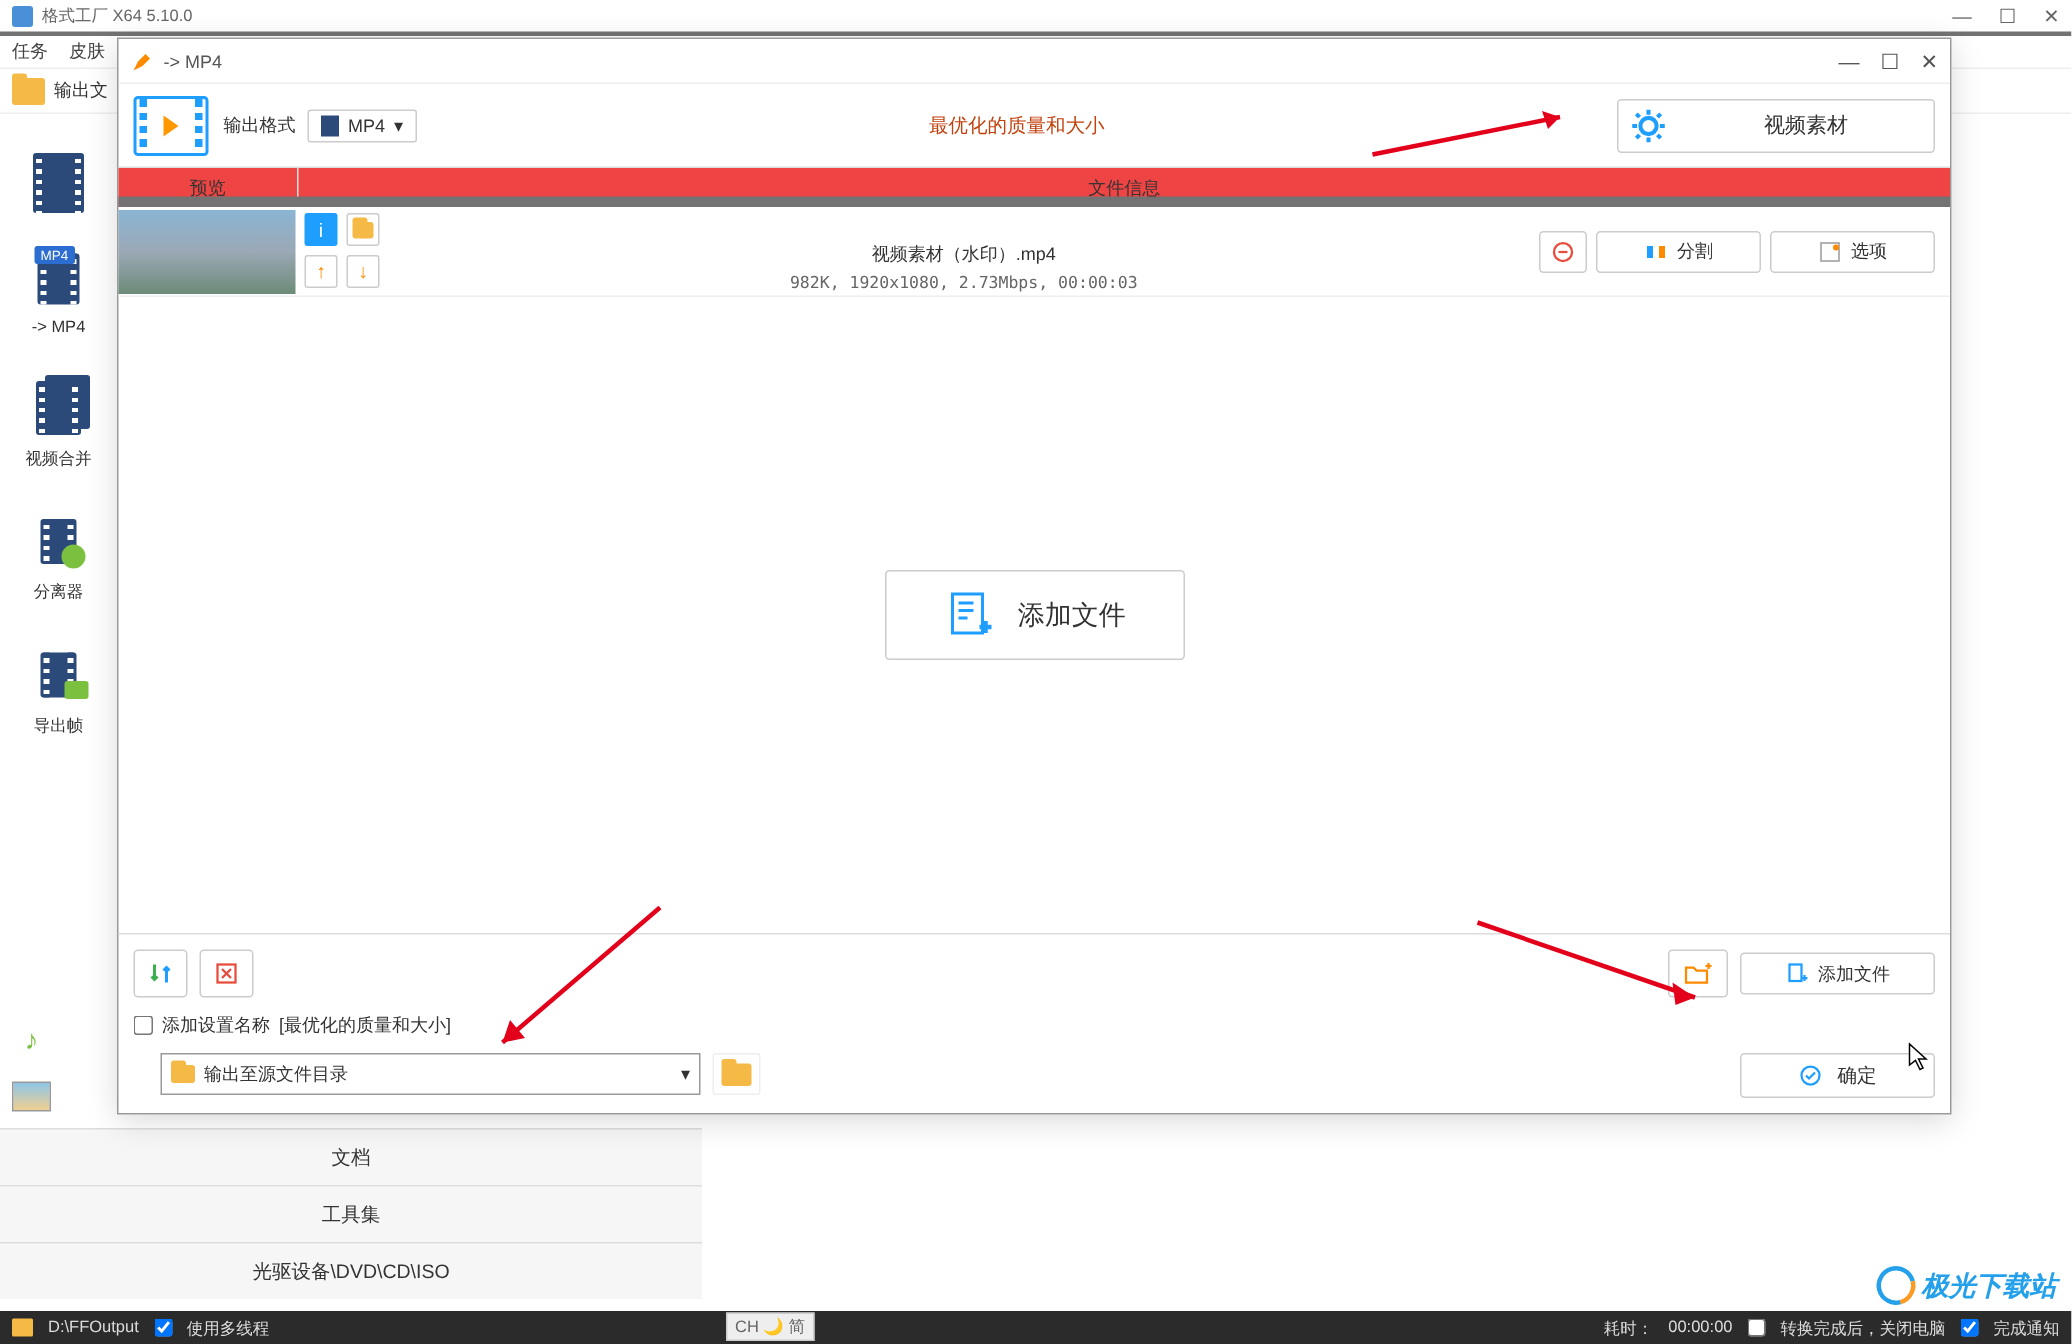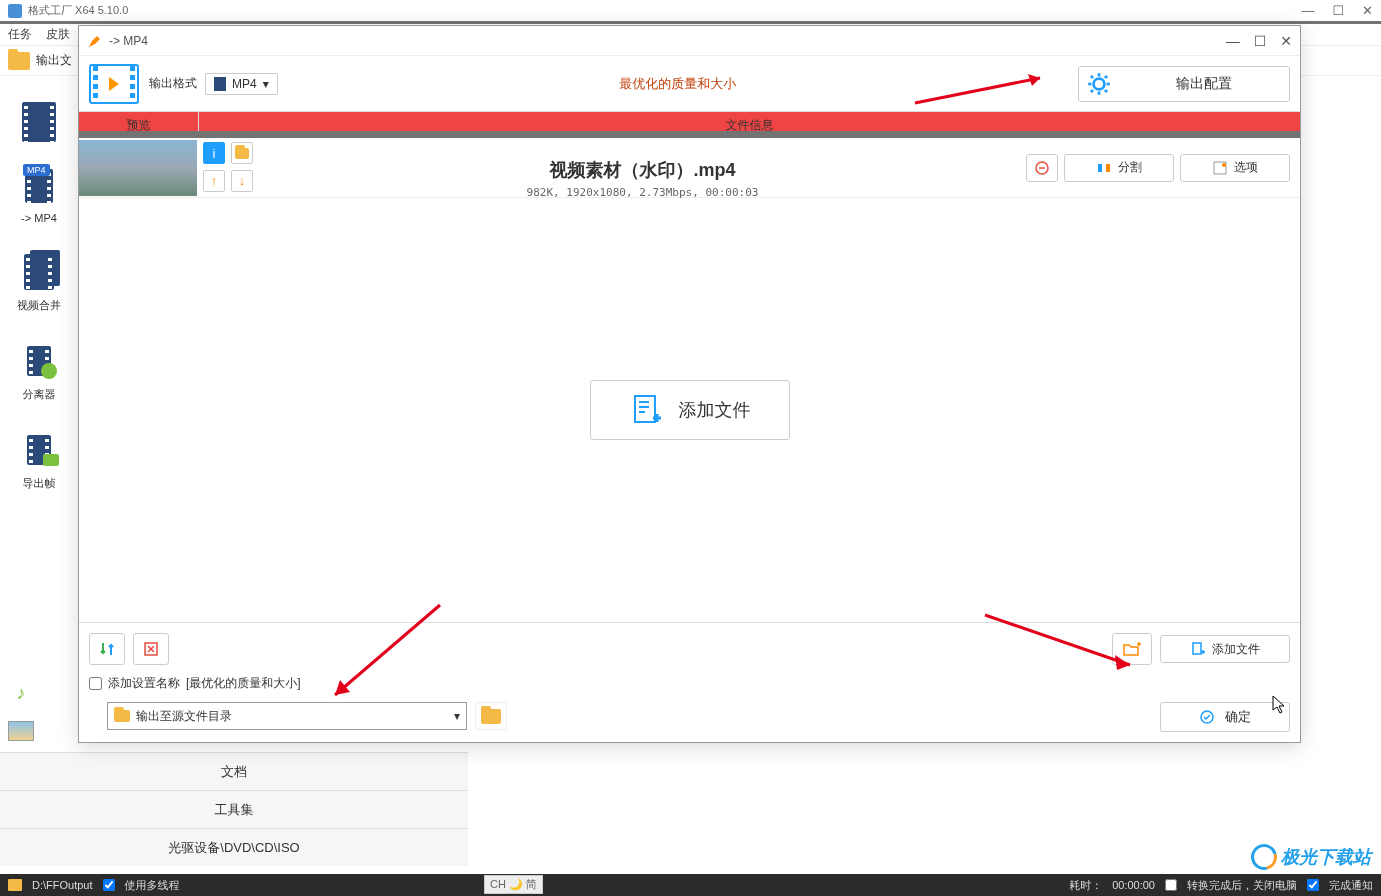--- a/index.html
+++ b/index.html
@@ -64,21 +64,21 @@
 
 .dlg-headers { height: 26px; display:flex; border-bottom:7px solid #737373; background:#ef4444; }
 .dlg-headers .h1 { width: 120px; text-align:center; line-height:26px; font-size:12px; border-right:1px solid #ddd; }
 .dlg-headers .h2 { flex:1; text-align:center; line-height:26px; font-size:12px; }
 
 .file-row { height: 60px; display:flex; border-bottom:1px solid #eee; }
 .thumb { width: 118px; height: 56px; margin:2px 2px 2px 0; background: linear-gradient(180deg,#8ab5d3 0%, #9ba8b5 50%, #6b8a78 100%); }
 .row-tools { width: 60px; padding: 4px; display:grid; grid-template-columns: 1fr 1fr; gap:4px; }
 .tool-btn { width:22px; height:22px; border:1px solid #ccc; border-radius:2px; display:flex; align-items:center; justify-content:center; cursor:pointer; font-size:13px; }
 .file-center { flex:1; display:flex; flex-direction:column; align-items:center; justify-content:center; gap:4px; }
-.file-name { font-size:18px; font-weight:700;margin-top:21px; }
+.file-name { font-size:12px; font-weight:400;margin-top:21px; }
 .file-info { font-size:11px; color:#666; font-family: monospace; }
 .row-actions { display:flex; align-items:center; gap:6px; padding-right:10px; }
 .act-btn { height:28px; border:1px solid #ccc; border-radius:3px; display:flex; align-items:center; justify-content:center; cursor:pointer; font-size:12px; background:#fff; }
 .act-btn.icon-only { width:32px; }
 .act-btn.wide { width:110px; gap:6px; }
 
 .dlg-body { flex:1; display:flex; align-items:center; justify-content:center; }
 .add-file-big { width:200px; height:60px; border:1px solid #ccc; border-radius:3px; display:flex; align-items:center; justify-content:center; gap:14px; cursor:pointer; font-size:18px;}
 
 .dlg-bottom { border-top: 1px solid #ddd; padding: 10px; }
@@ -242,21 +242,21 @@
               <line x1="12" y1="19" x2="12" y2="22"></line>
               <line x1="2" y1="12" x2="5" y2="12"></line>
               <line x1="19" y1="12" x2="22" y2="12"></line>
               <line x1="4.5" y1="4.5" x2="6.5" y2="6.5"></line>
               <line x1="17.5" y1="17.5" x2="19.5" y2="19.5"></line>
               <line x1="4.5" y1="19.5" x2="6.5" y2="17.5"></line>
               <line x1="17.5" y1="6.5" x2="19.5" y2="4.5"></line>
             </g>
         </svg>
       </div>
-      <div class="lbl">输出配置</div>
+      <div class="lbl">视频素材</div>
     </div>
   </div>
 
   <div class="dlg-headers">
     <div class="h1">预览</div>
     <div class="h2">文件信息</div>
   </div>
 
   <div class="file-row">
     <div class="thumb"></div>

